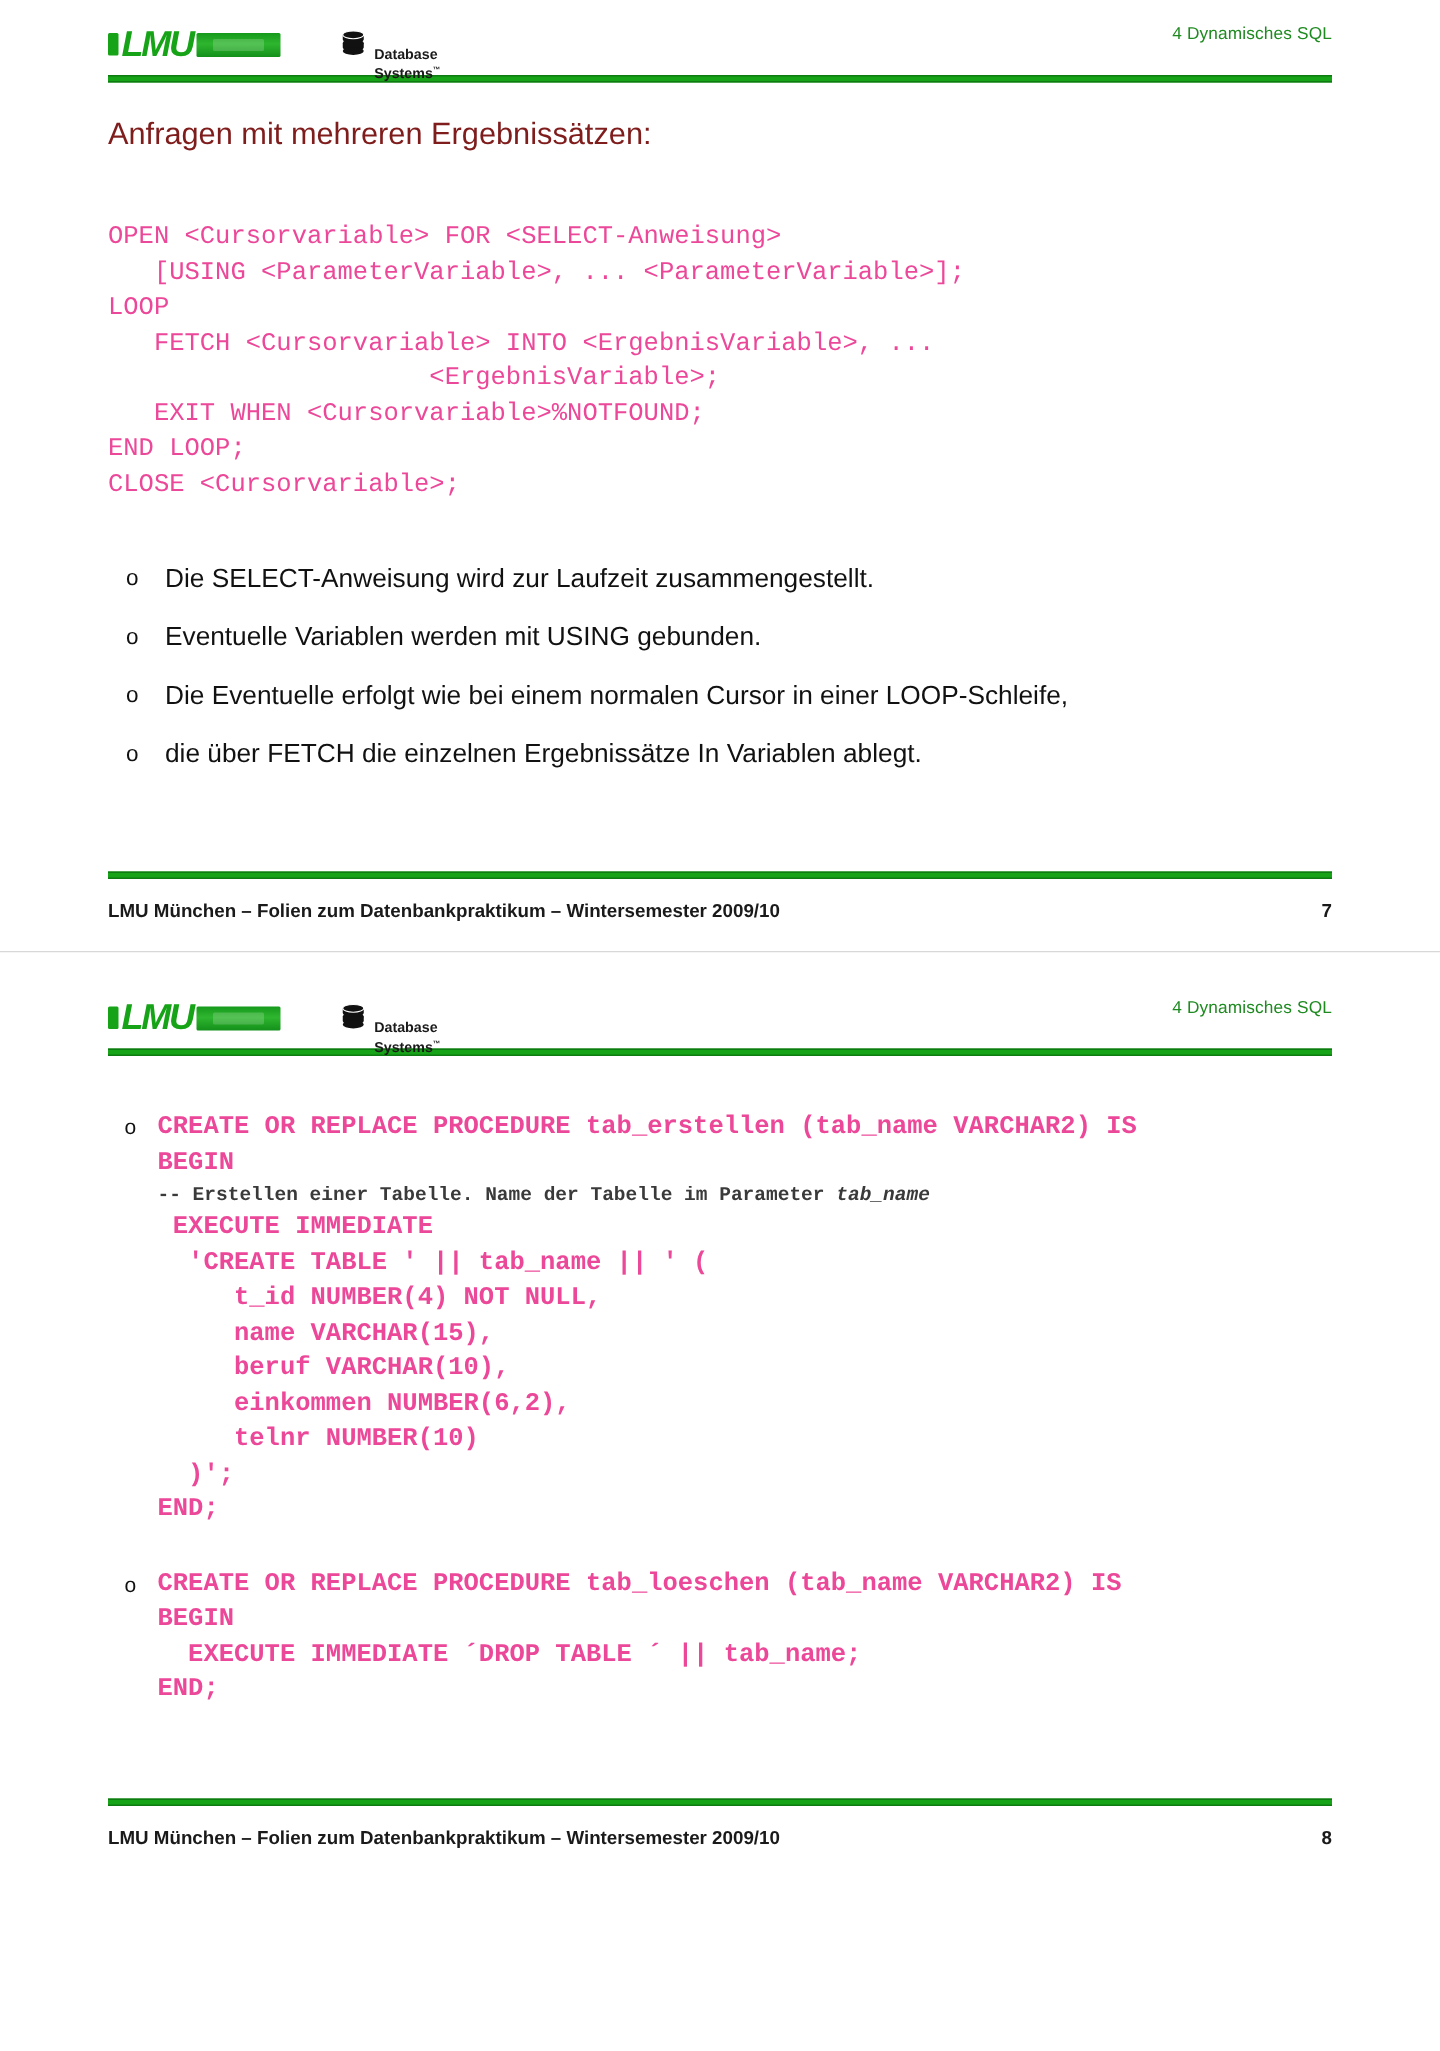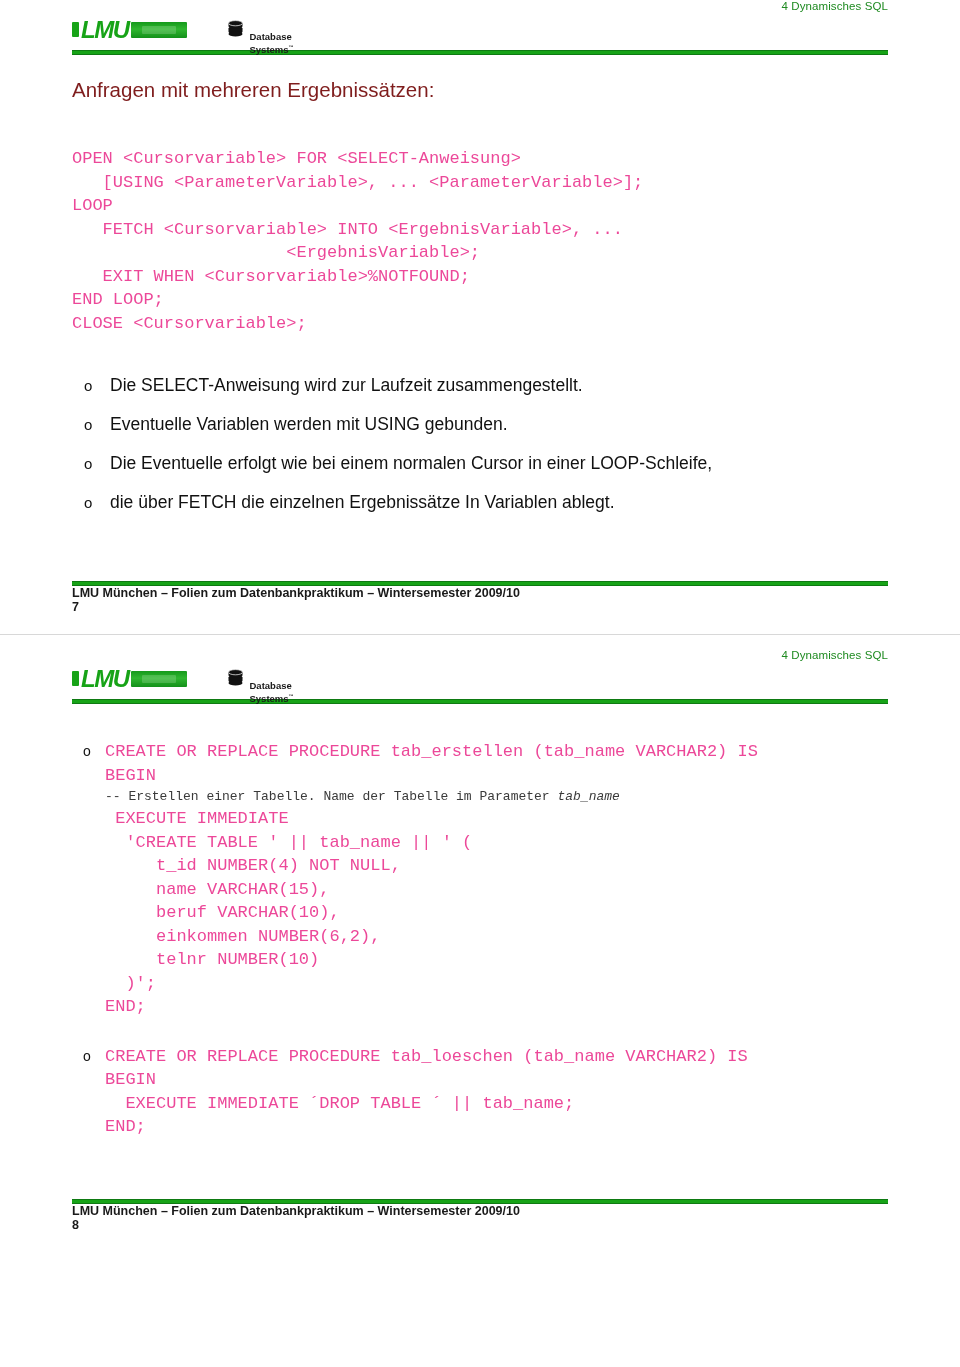--- a/index.html
+++ b/index.html
@@ -93,21 +93,21 @@
     font-weight: 600;
     margin-top: 28px;
   }
   .ds-text sup {
     font-size: 5px;
     vertical-align: super;
   }
   .header-chapter {
     position: absolute;
     right: 0;
-    top: 0;
+    top: 17px;
     font-size: 11.5px;
     color: #1e8a20;
     letter-spacing: 0.1px;
     white-space: nowrap;
   }
   .header-rule {
     height: 5px;
     background: #17a317;
     margin-top: 4px;
     border-top: 1px solid #0e7a12;
@@ -174,38 +174,38 @@
   .code-bullet-mark {
     flex: 0 0 auto;
     width: 33px;
     font-family: "Liberation Sans", sans-serif;
     font-size: 14px;
     line-height: 23.5px;
     color: #111111;
     padding-left: 11px;
     box-sizing: border-box;
   }
-  .code-bullet-body { flex: 1 1 auto; }
+  .code-bullet-body { flex: 1 1 auto; font-weight: bold; }
 
   
   .footer-rule {
     height: 5px;
     background: #17a317;
     border-top: 1px solid #0e7a12;
     border-bottom: 1px solid #0e7a12;
     box-sizing: border-box;
   }
   .footer-line {
     display: flex;
     align-items: baseline;
     justify-content: space-between;
     font-size: 12.5px;
     color: #1a1a1a;
+    padding-top: 14px;
     font-weight: bold;
-    flex-direction: column;
   }
   .footer-pageno {
     font-weight: bold;
     font-size: 12.5px;
   }
   .page-divider {
     height: 1px;
     background: #d8d8d8;
     width: 100%;
   }

